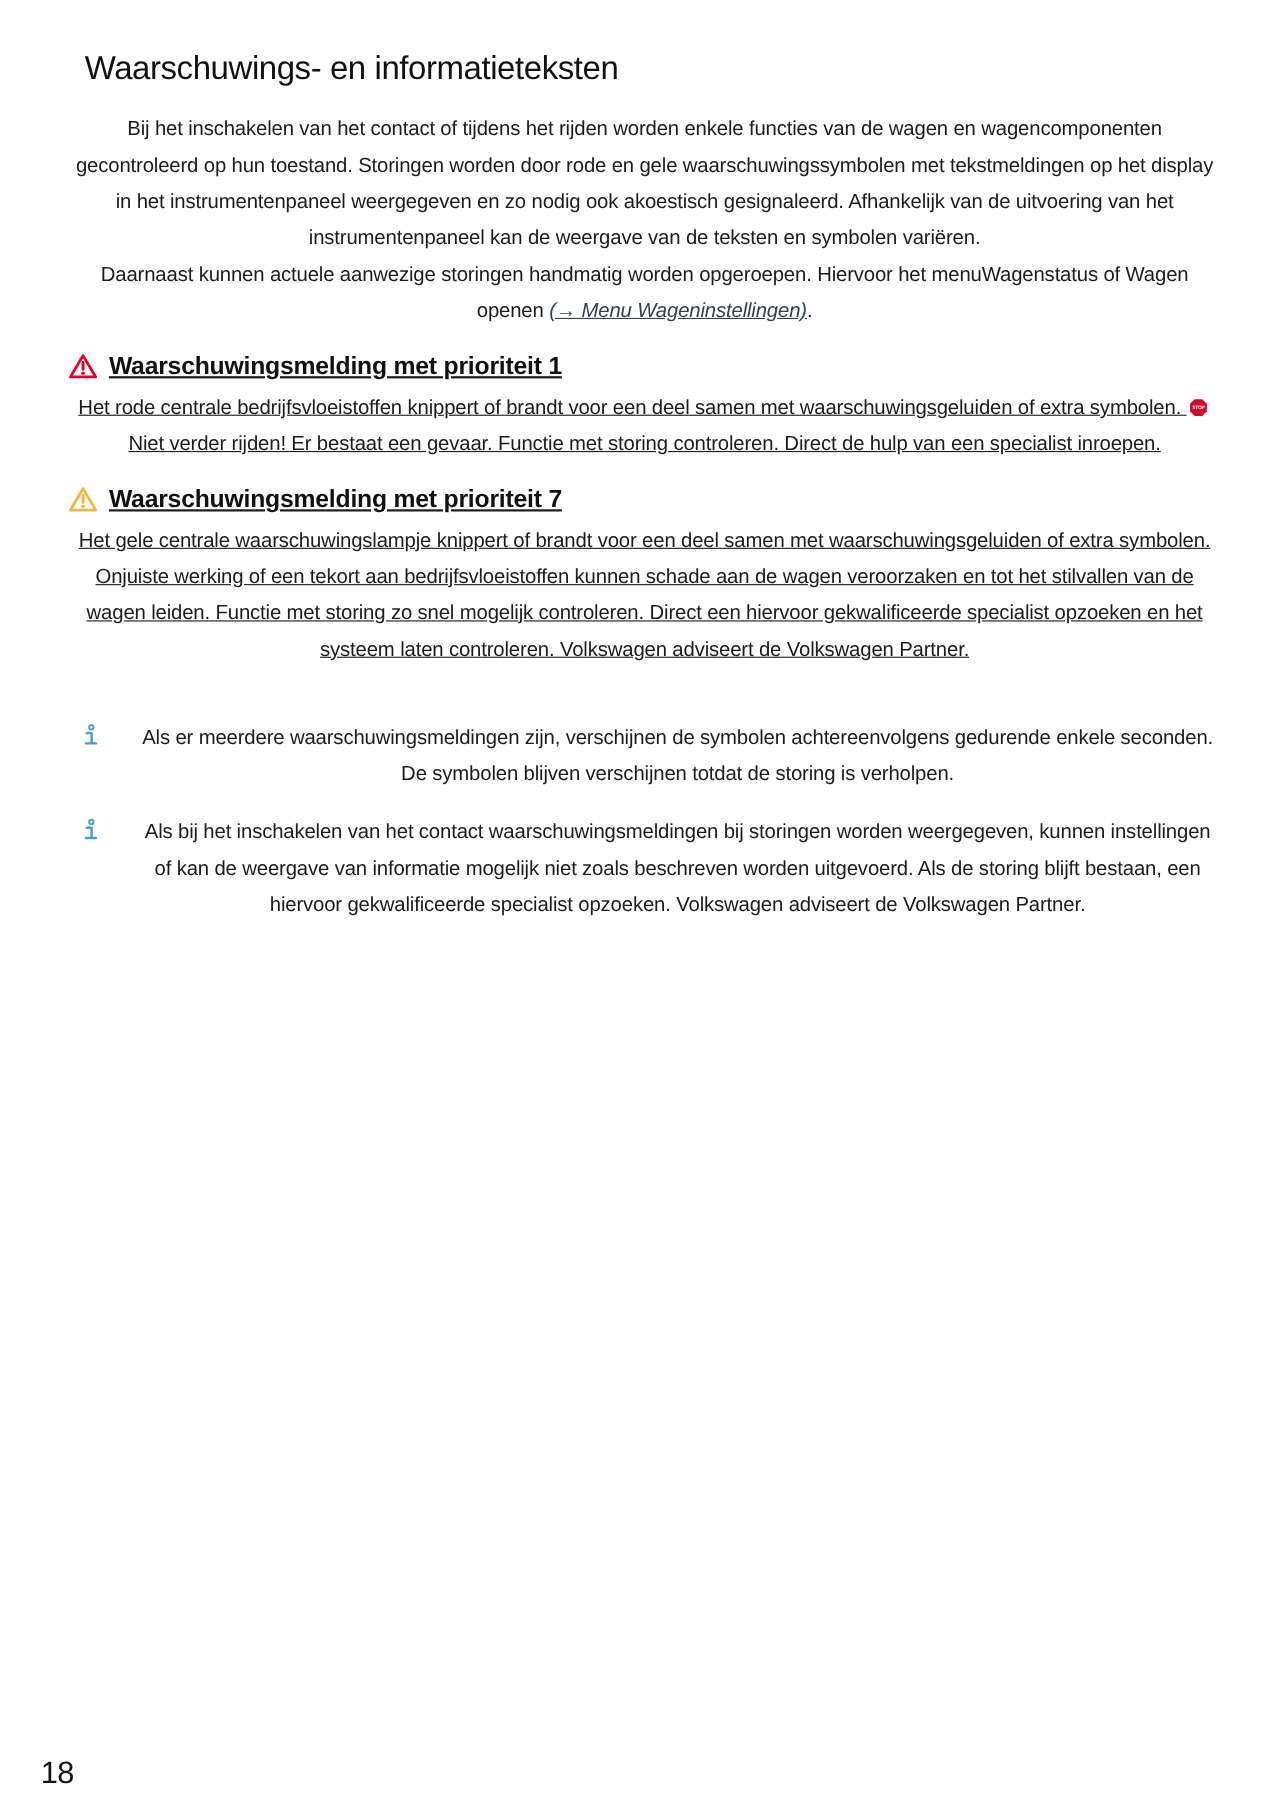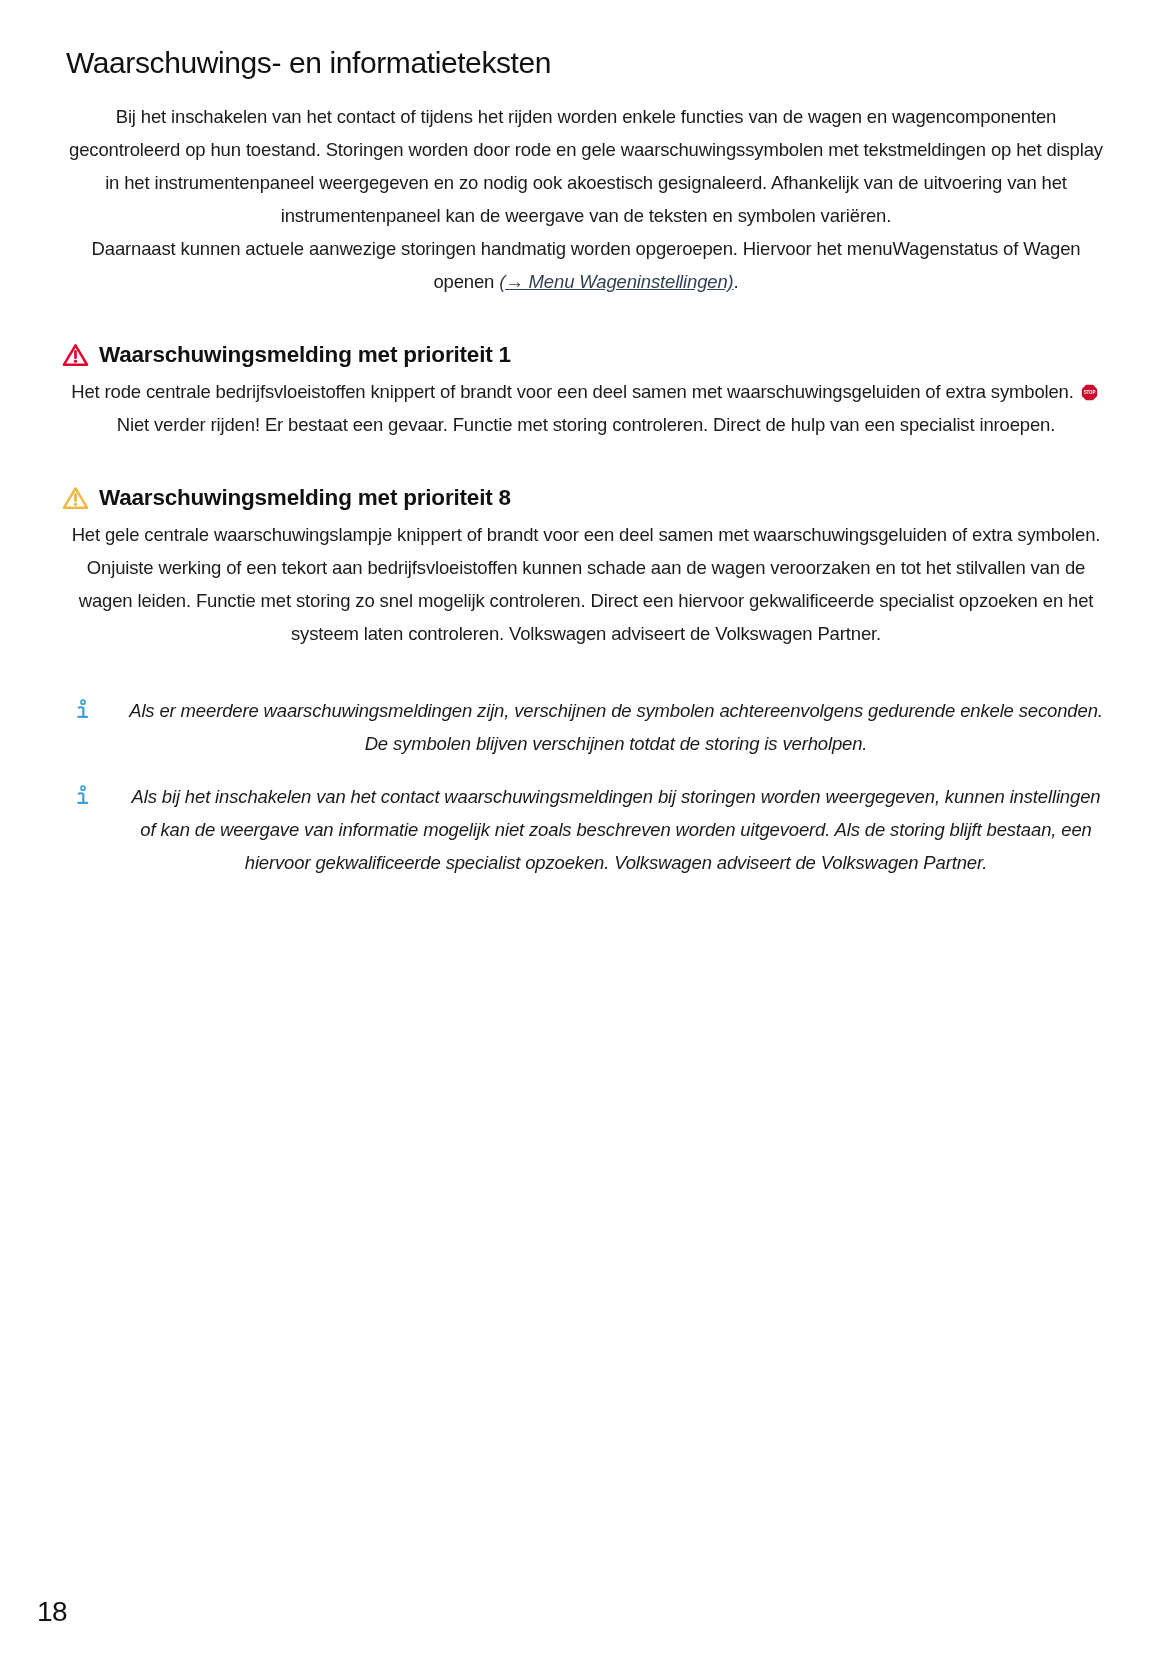--- a/index.html
+++ b/index.html
@@ -16,50 +16,50 @@
     position: absolute;
     left: 62px;
     top: 46px;
     width: 1048px;
   }
   .page-title {
     font-size: 30px;
     font-weight: 400;
     letter-spacing: -0.4px;
     color: #111111;
-    margin: 0 0 20px 4px;
+    margin: 0 0 20px 15px;
   }
   p.body-text {
     font-size: 18.5px;
     line-height: 33px;
     letter-spacing: -0.15px;
     margin: 0;
     text-align: center;
   }
   .intro-p2 { margin-top: 9px; }
   a.doc-link {
     color: #333f52;
     font-style: italic;
     text-decoration: underline;
     cursor: pointer;
   }
-  .section { margin-top: 44px; }
+  .section { margin-top: 22px; text-decoration: underline; }
   .section-head {
     display: flex;
     align-items: center;
     gap: 10px;
     font-size: 22.5px;
     font-weight: 700;
     letter-spacing: -0.2px;
     color: #111111;
     margin: 0 0 7px 0;
   }
   .section-head .head-icon { flex: none; display: inline-flex; }
   .plain-head { gap: 0; }
-  .notes { margin-top: 26px; font-style: italic; }
+  .notes { margin-top: 47px; }
   .note {
     display: flex;
     align-items: flex-start;
     margin-top: 20px;
   }
   .note-icon-col {
     flex: none;
     width: 47px;
     margin-left: 13px;
     padding-top: 5px;
@@ -109,21 +109,21 @@
 
   <div class="section">
     <h2 class="section-head">
       <span class="head-icon">
         <svg width="27" height="24" viewBox="0 0 28 25" aria-hidden="true">
           <path d="M14 2.4 L26 22.6 H2 Z" fill="none" stroke="#f0b840" stroke-width="2.6" stroke-linejoin="round"></path>
           <path d="M14 8.8 v6.6" stroke="#f0b840" stroke-width="2.8" stroke-linecap="round" fill="none"></path>
           <circle cx="14" cy="19.1" r="1.7" fill="#f0b840"></circle>
         </svg>
       </span>
-      <span>Waarschuwingsmelding met prioriteit 8</span>
+      <span>Waarschuwingsmelding met prioriteit 7</span>
     </h2>
     <p class="body-text">Het gele centrale waarschuwingslampje knippert of brandt voor een deel samen met waarschuwingsgeluiden of extra symbolen. Onjuiste werking of een tekort aan bedrijfsvloeistoffen kunnen schade aan de wagen veroorzaken en tot het stilvallen van de wagen leiden. Functie met storing zo snel mogelijk controleren. Direct een hiervoor gekwalificeerde specialist opzoeken en het systeem laten controleren. Volkswagen adviseert de Volkswagen Partner.</p>
   </div>
 
   <div class="section">
   </div>
 
 
   <div class="notes">
 

